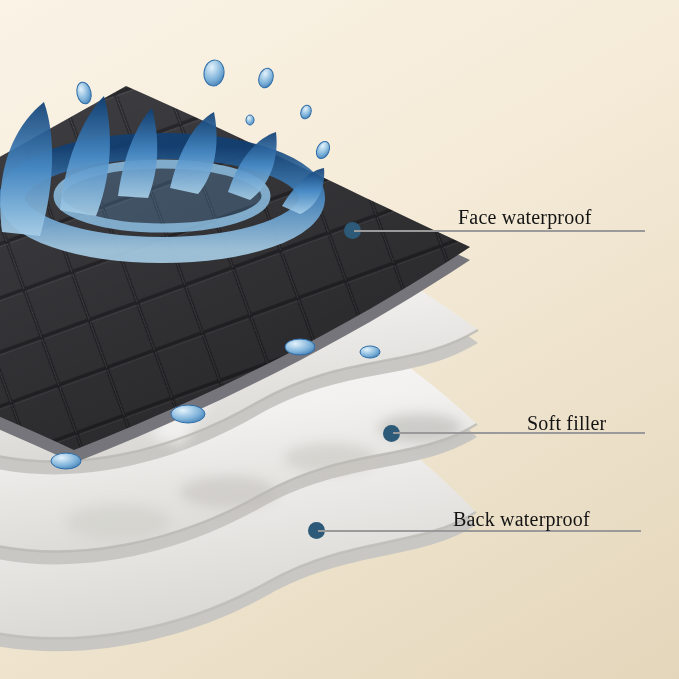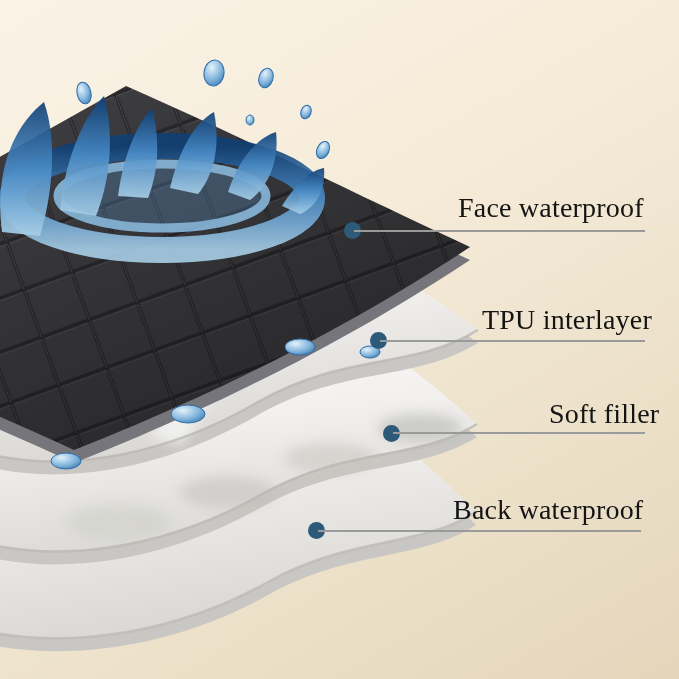--- a/index.html
+++ b/index.html
@@ -6,22 +6,22 @@
   .stage{
     position:relative;width:679px;height:679px;overflow:hidden;
     background:linear-gradient(150deg,#faf3e6 0%,#f5ebd8 40%,#eadec6 78%,#e4d6bb 100%);
     font-family:"Liberation Serif", serif;
   }
   .illustration{position:absolute;left:0;top:0;width:679px;height:679px;}
   .label-block{position:absolute;}
   .dot{position:absolute;width:17px;height:17px;border-radius:50%;background:#2d5a78;}
   .line{position:absolute;height:2px;background:#9a9a9a;}
   .label-text{
-    position:absolute;font-size:28px;font-weight:500;color:#141414;
-    white-space:nowrap;letter-spacing:0.2px;
+    position:absolute;font-size:20px;font-weight:500;color:#141414;
+    white-space:nowrap;letter-spacing:0.2px;margin-top:14px;
   }
 </style>
 </head>
 <body>
 
 <div class="stage">
 
   <svg class="illustration" viewBox="0 0 679 679">
     <defs>
       <linearGradient id="sheetGrad" x1="0" y1="0" x2="0.25" y2="1">
@@ -117,30 +117,25 @@
       </g>
     </g>
   </svg>
 
   <div class="label-block" style="left:344px;top:190px;width:301px;height:56px;">
     <span class="dot" style="left:0;top:32px;"></span>
     <span class="line" style="left:10px;top:40px;width:291px;"></span>
     <span class="label-text" style="left:114px;top:2px;">Face waterproof</span>
   </div>
 
-  <div class="label-block" style="left:370px;top:300px;width:275px;height:56px;">
-    <span class="dot" style="left:0;top:32px;"></span>
-    <span class="line" style="left:10px;top:40px;width:265px;"></span>
-    <span class="label-text" style="left:112px;top:4px;">TPU interlayer</span>
-  </div>
 
   <div class="label-block" style="left:383px;top:398px;width:262px;height:52px;">
     <span class="dot" style="left:0;top:27px;"></span>
     <span class="line" style="left:10px;top:34px;width:252px;"></span>
-    <span class="label-text" style="left:166px;top:0;font-family:Liberation Serif, serif;">Soft filler</span>
+    <span class="label-text" style="left:144px;top:0;font-family:Liberation Serif, serif;">Soft filler</span>
   </div>
 
   <div class="label-block" style="left:308px;top:494px;width:333px;height:56px;">
     <span class="dot" style="left:0;top:28px;"></span>
     <span class="line" style="left:10px;top:36px;width:323px;"></span>
     <span class="label-text" style="left:145px;top:0;">Back waterproof</span>
   </div>
 
 </div>
 

